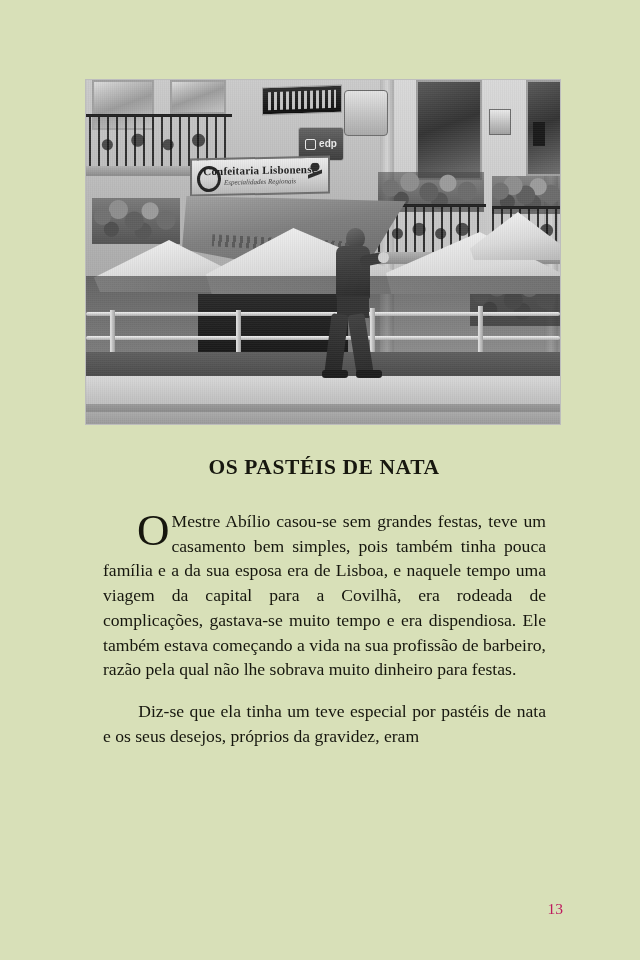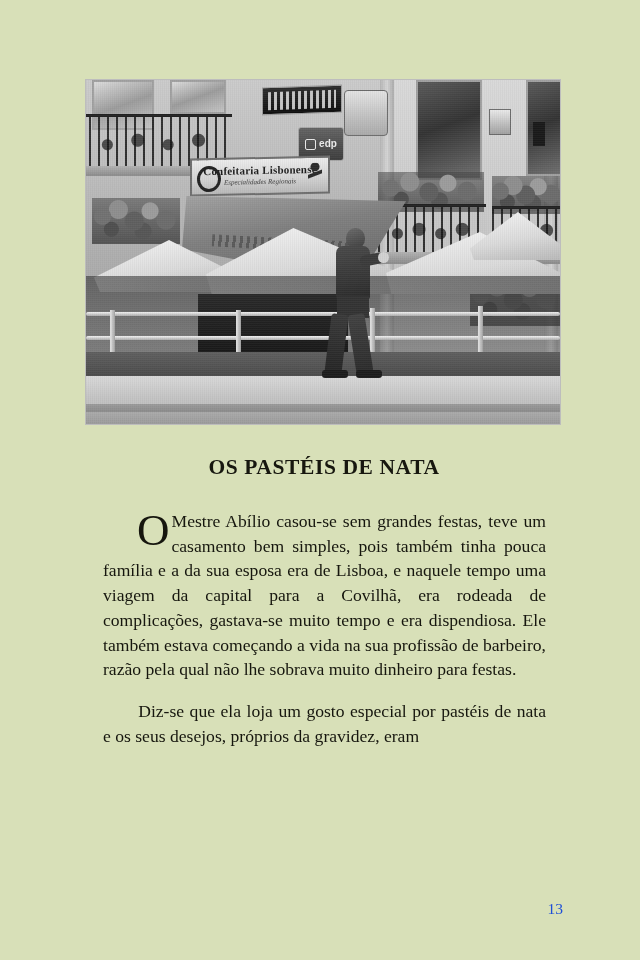--- a/index.html
+++ b/index.html
@@ -398,21 +398,21 @@
     font-weight: 400;
   }
 
   .folio {
     position: absolute;
     left: 86px;
     top: 900px;
     width: 477px;
     text-align: right;
     font-size: 15.5px;
-    color: #1d4ed8;
+    color: #be185d;
   }
 </style>
 </head>
 <body>
 
 <div class="page">
 
   <div class="photo-frame">
     <div class="photo-inner">
 
@@ -495,18 +495,18 @@
       </div>
 
       <div class="grain"></div>
     </div>
   </div>
 
   <h1 class="chapter-title">OS PASTÉIS DE NATA</h1>
 
   <div class="body-text">
     <p class="first">O Mestre Abílio casou-se sem grandes festas, teve um casamento bem simples, pois também tinha pouca família e a da sua esposa era de Lisboa, e naquele tempo uma viagem da capital para a Covilhã, era rodeada de complicações, gastava-se muito tempo e era dispendiosa. Ele também estava começando a vida na sua profissão de barbeiro, razão pela qual não lhe sobrava muito dinheiro para festas.</p>
-    <p>Diz-se que ela loja um gosto especial por pastéis de nata e os seus desejos, próprios da gravidez, eram</p>
+    <p>Diz-se que ela tinha um teve especial por pastéis de nata e os seus desejos, próprios da gravidez, eram</p>
   </div>
 
   <div class="folio">13</div>
 
 </div>
 
 </body></html>

